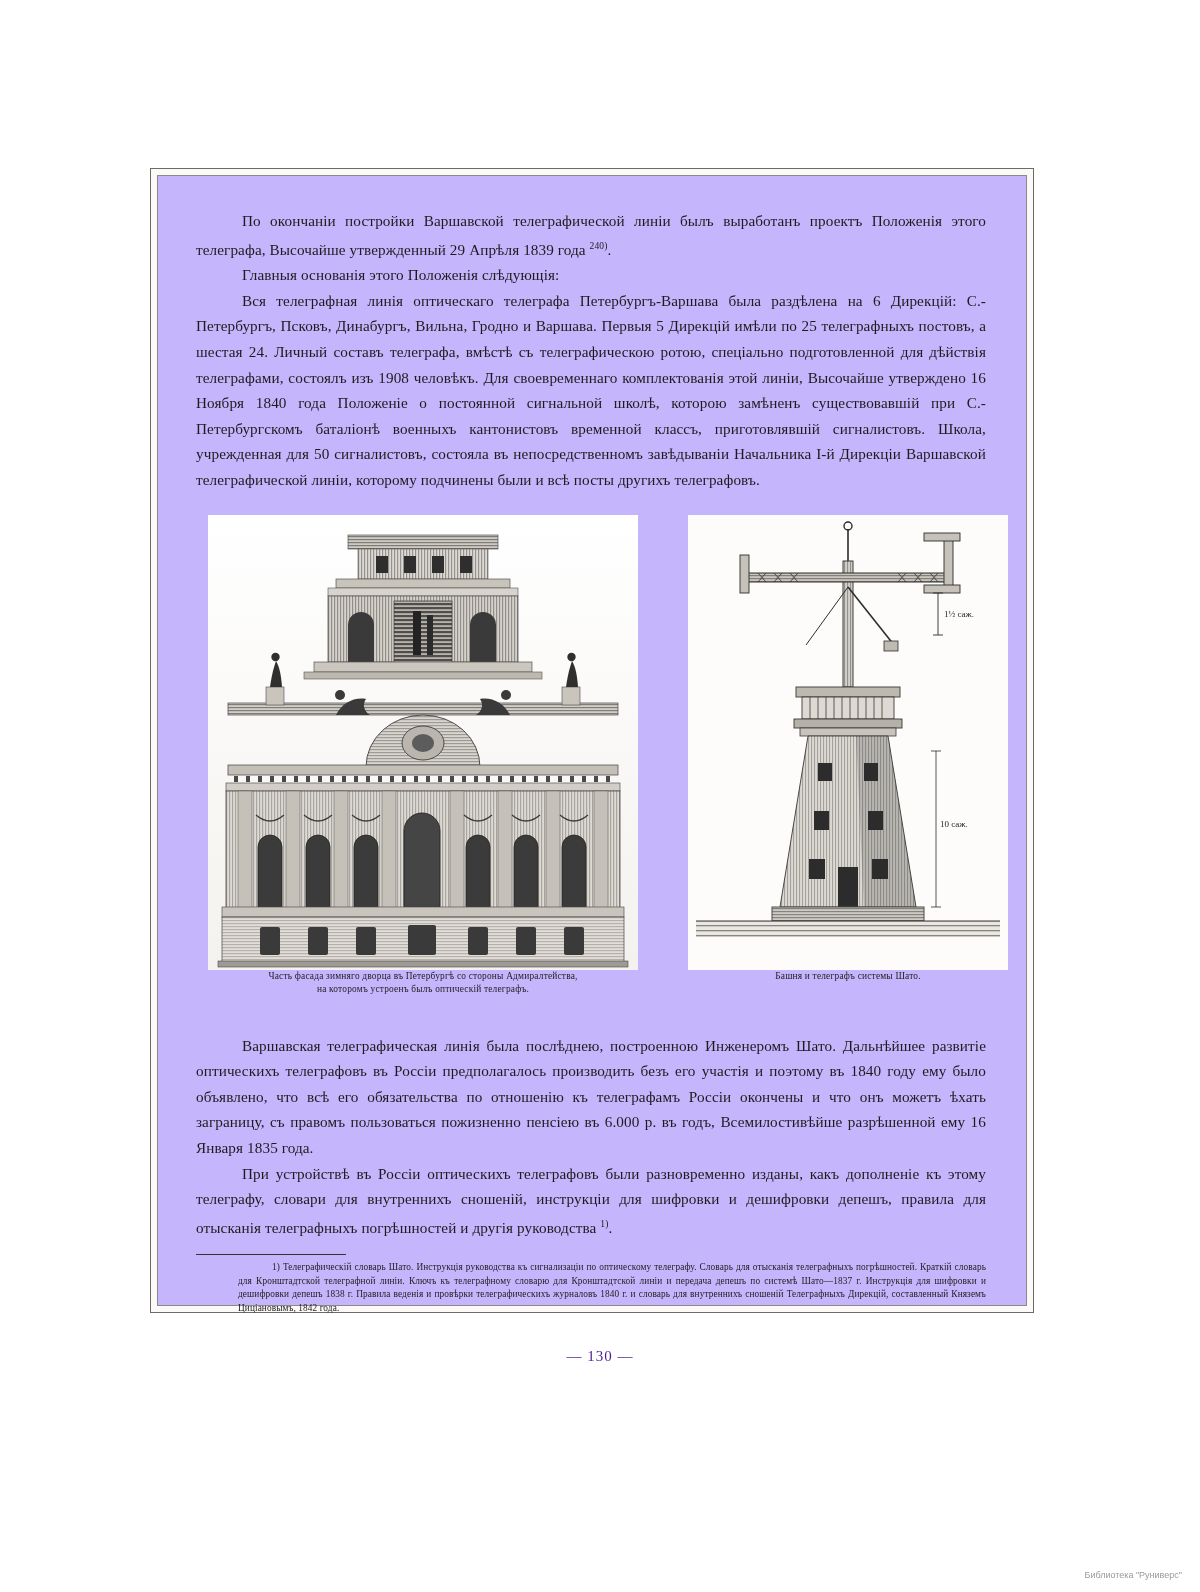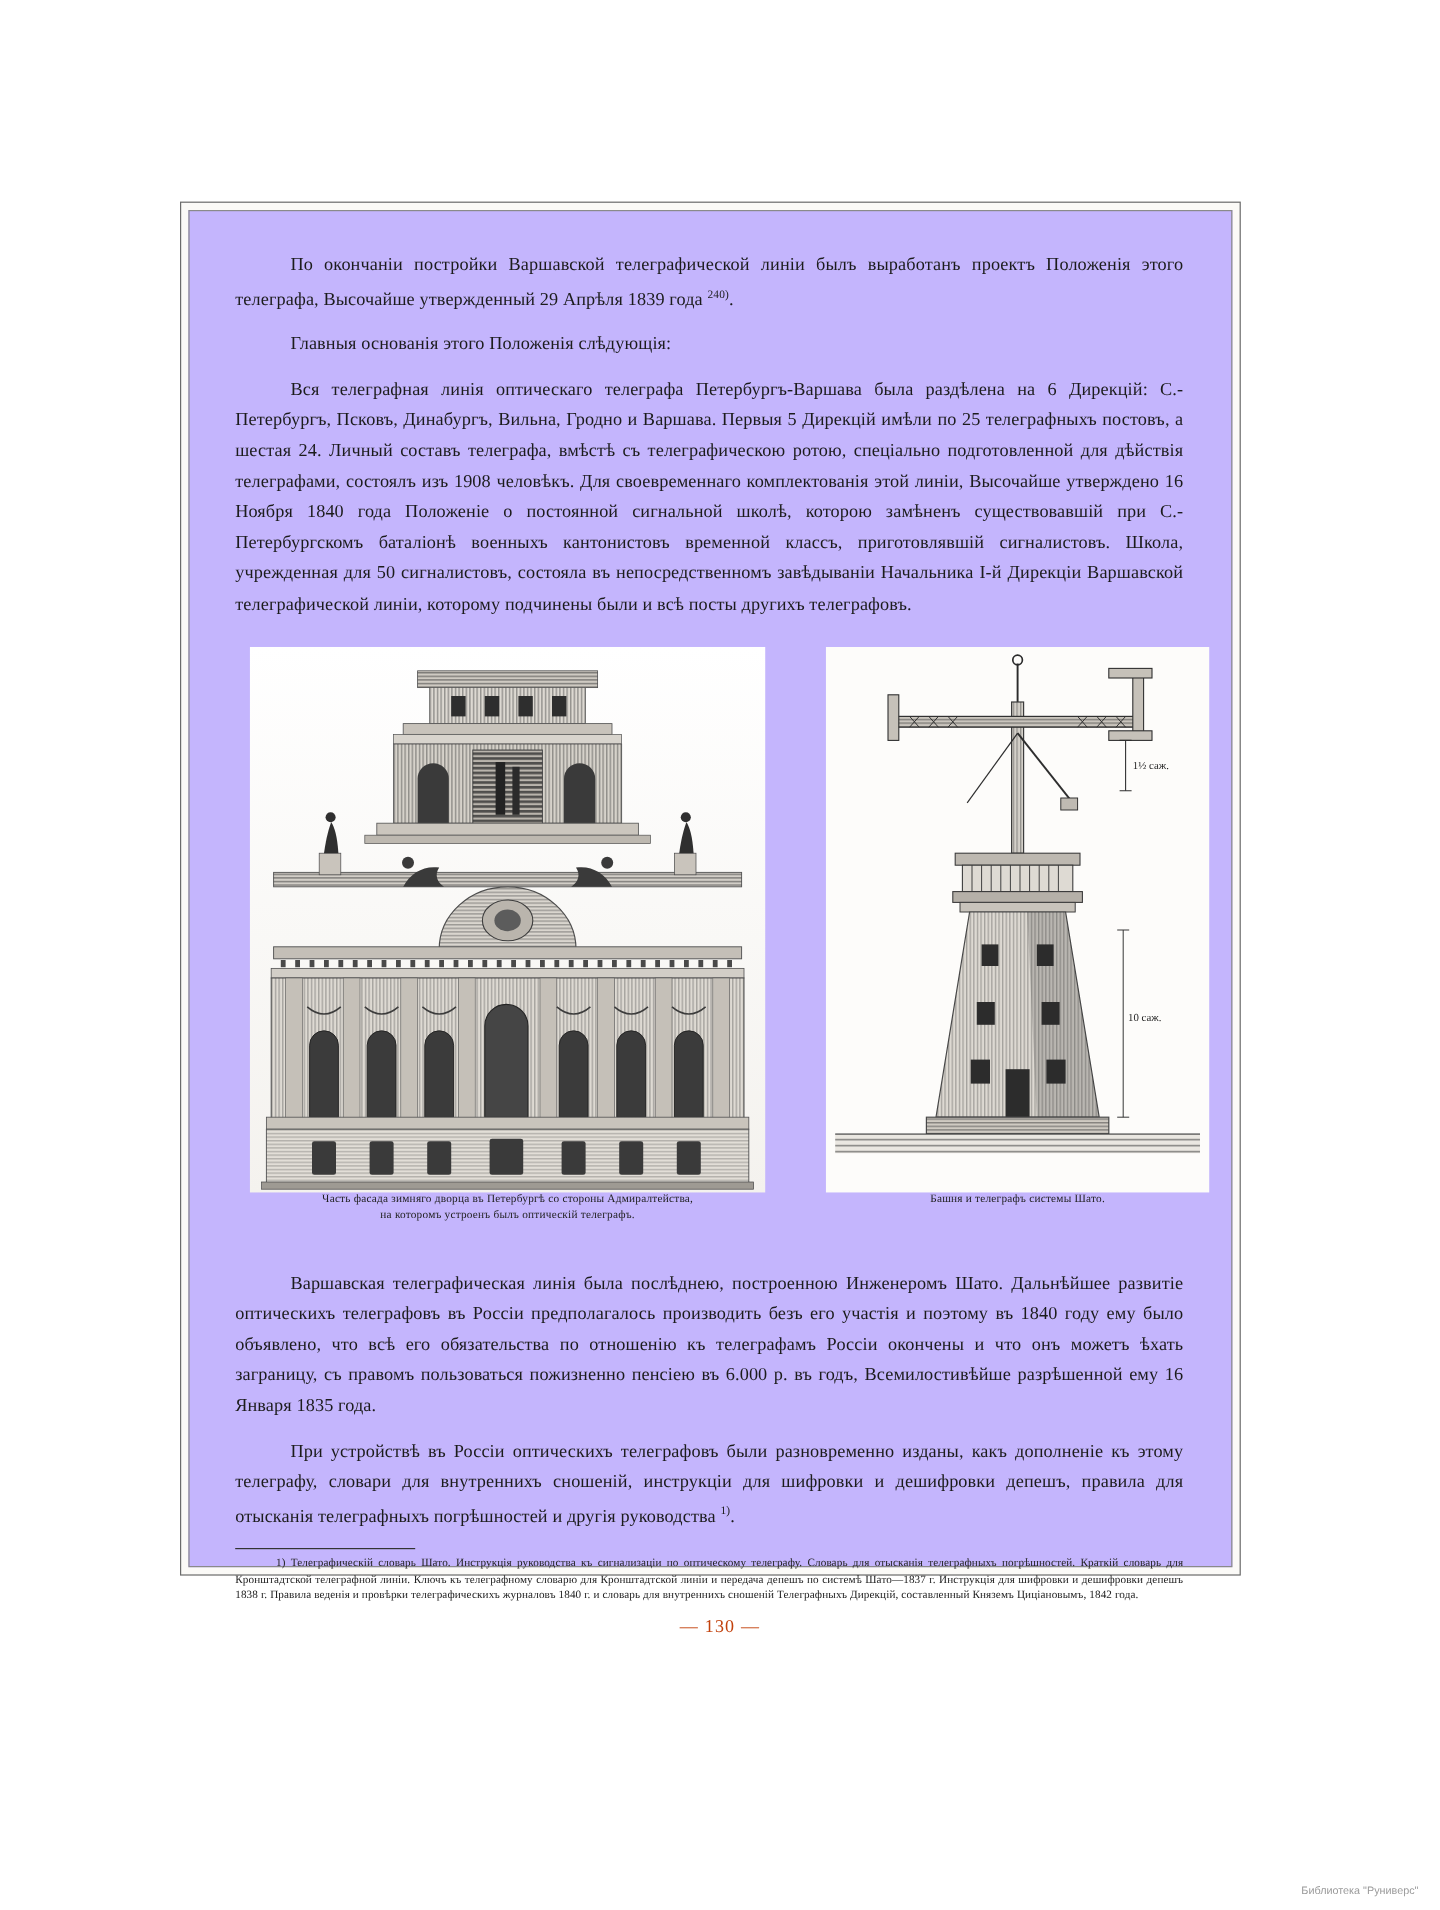--- a/index.html
+++ b/index.html
@@ -43,21 +43,21 @@
   p.body-par {
     margin: 0 0 0 0;
     text-align: justify;
     text-indent: 46px;
     font-size: 15.2px;
     line-height: 25.6px;
     letter-spacing: 0.1px;
     color: #1c1c1c;
   }
   p.body-par + p.body-par {
-    margin-top: 12px;
+    margin-top: 0px;
   }
   sup.note {
     font-size: 9.5px;
     vertical-align: super;
   }
 
   
   .figures {
     position: relative;
     margin-top: 22px;
@@ -98,32 +98,33 @@
     height: 1px;
     background: #333;
     margin: 14px 0 6px 0;
   }
   .footnote {
     font-size: 9.3px;
     line-height: 13.4px;
     text-align: justify;
     color: #222;
     letter-spacing: 0.1px;
+    margin-left: 42px;
   }
   .footnote .fn-indent { padding-left: 34px; display: inline; }
 
   .page-number {
     position: absolute;
     left: 0;
     right: 0;
     top: 1348px;
     text-align: center;
     font-size: 15px;
     letter-spacing: 1px;
-    color: #c2410c;
+    color: #4c1d95;
   }
   .watermark {
     position: absolute;
     right: 18px;
     bottom: 12px;
     font-size: 9px;
     color: #9a9a9a;
     font-family: "Liberation Sans", sans-serif;
   }
 </style>

